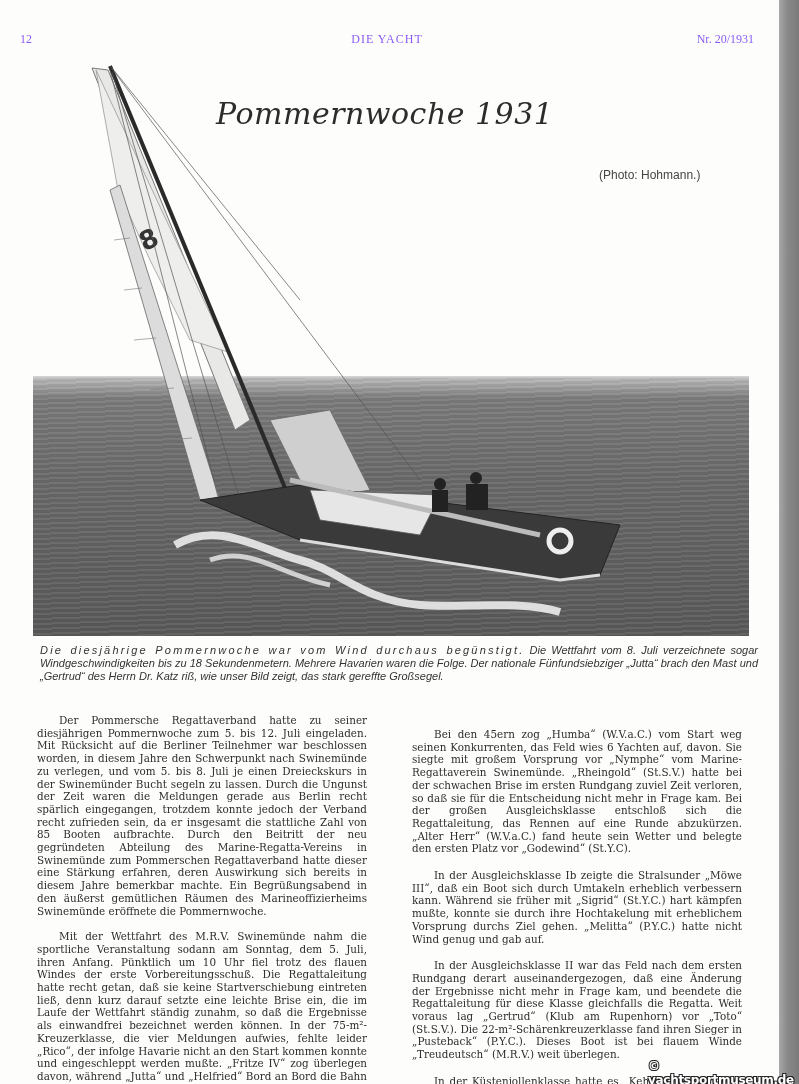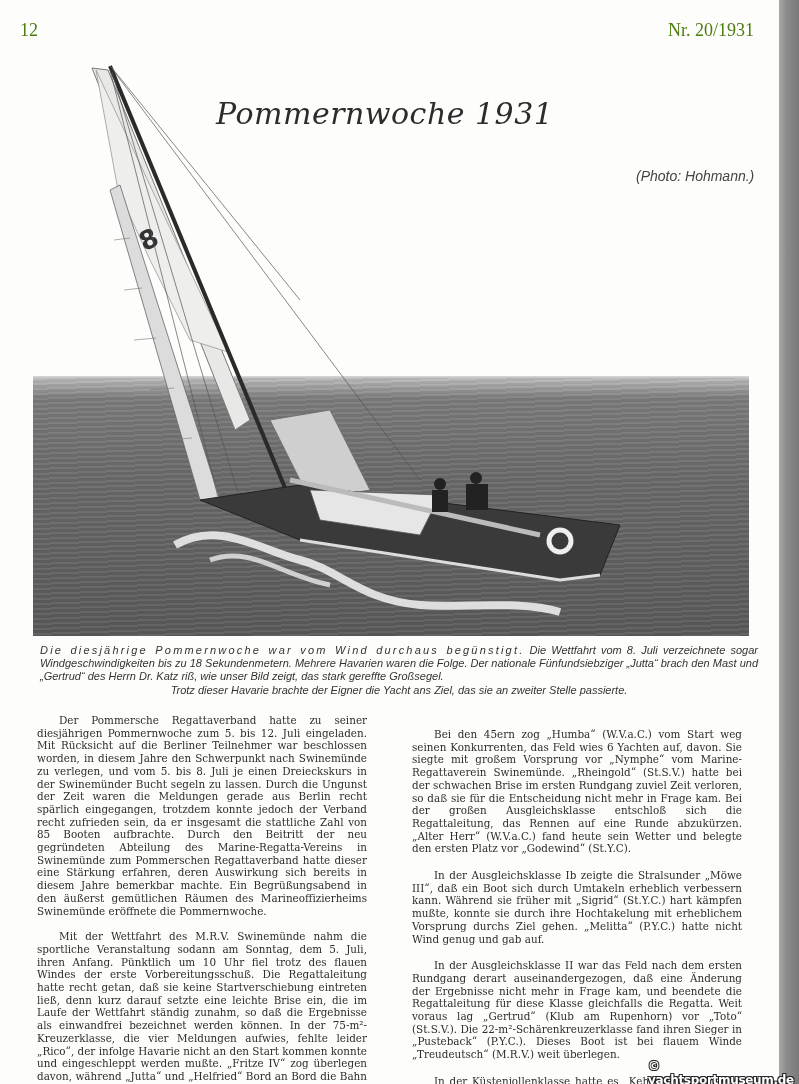--- a/index.html
+++ b/index.html
@@ -7,35 +7,35 @@
     width: 799px; height: 1084px; position: relative; overflow: hidden;
     background: #fdfdfb;
     font-family: "DejaVu Serif", serif;
     color: #2a2a2a;
   }
   .page-edge {
     position: absolute; top: 0; right: 0; width: 20px; height: 1084px;
     background: linear-gradient(to right, #a8a8a8 0%, #8a8a8a 40%, #7a7a7a 100%);
   }
   .header {
-    position: absolute; top: 20px; left: 20px; width: 734px; height: 20px;
-    font-family: "Liberation Serif", serif; font-size: 18px; color: #4d7c0f;
+    position: absolute; top: 32px; left: 20px; width: 734px; height: 20px;
+    font-family: "Liberation Serif", serif; font-size: 12px; color: #8b5cf6;
   }
   .header .pg { position: absolute; left: 0; top: 0; }
   .header .mag { position: absolute; left: 0; right: 0; text-align: center; letter-spacing: 1px; }
   .header .issue { position: absolute; right: 0; top: 0; }
 
   .title {
     position: absolute; top: 96px; left: 216px;
     font-family: "DejaVu Serif", serif; font-style: italic; font-size: 30px;
     color: #2c2c2c; letter-spacing: 0.5px;
   }
   .credit {
-    position: absolute; top: 168px; left: 636px;
-    font-family: "Liberation Sans", sans-serif; font-style: italic; font-size: 14px; color: #444;
+    position: absolute; top: 168px; left: 599px;
+    font-family: "Liberation Sans", sans-serif; font-size: 12px; color: #444;
   }
 
   .photo-wrap { position: absolute; left: 0; top: 60px; width: 760px; height: 580px; }
   .sea {
     position: absolute; left: 33px; top: 378px; width: 716px; height: 258px;
     background:
       repeating-linear-gradient(178deg, rgba(255,255,255,0.06) 0 2px, rgba(0,0,0,0.05) 2px 5px),
       linear-gradient(to bottom, #bdbdbd 0%, #7c7c7c 8%, #6a6a6a 40%, #5a5a5a 100%);
   }
   .horizon {
@@ -71,20 +71,21 @@
     text-shadow: -1px -1px 0 #222, 1px -1px 0 #222, -1px 1px 0 #222, 1px 1px 0 #222;
   }
 </style>
 </head>
 <body>
 
 <div class="page-edge"></div>
 
 <div class="header">
   <span class="pg">12</span>
+  <span class="mag">DIE YACHT</span>
   <span class="issue">Nr. 20/1931</span>
 </div>
 
 <div class="photo-wrap">
 </div>
 <div class="horizon"></div>
 <div class="sea"></div>
 
 <svg class="boat" width="760" height="640">
 
@@ -131,21 +132,20 @@
   <path d="M175,545 C220,520 260,550 300,560 C340,570 360,600 420,605 C460,608 520,600 560,612" fill="none" stroke="#f4f4f4" stroke-width="8" opacity="0.85"></path>
   <path d="M210,560 C250,545 280,575 330,585" fill="none" stroke="#fff" stroke-width="5" opacity="0.7"></path>
 </svg>
 
 <div class="title">Pommernwoche 1931</div>
 <div class="credit">(Photo: Hohmann.)</div>
 
 <div class="caption">
   <span class="lead">Die diesjährige Pommernwoche war vom Wind durchaus begünstigt.</span>
   <span>Die Wettfahrt vom 8. Juli verzeichnete sogar Windgeschwindigkeiten bis zu 18 Sekundenmetern. Mehrere Havarien waren die Folge. Der nationale Fünfundsiebziger „Jutta“ brach den Mast und „Gertrud“ des Herrn Dr. Katz riß, wie unser Bild zeigt, das stark gereffte Großsegel.</span>
-  <span class="last">Trotz dieser Havarie brachte der Eigner die Yacht ans Ziel, das sie an zweiter Stelle passierte.</span>
 </div>
 
 <div class="col left">
   <p>Der Pommersche Regattaverband hatte zu seiner diesjährigen Pommernwoche zum 5. bis 12. Juli eingeladen. Mit Rücksicht auf die Berliner Teilnehmer war beschlossen worden, in diesem Jahre den Schwerpunkt nach Swinemünde zu verlegen, und vom 5. bis 8. Juli je einen Dreieckskurs in der Swinemünder Bucht segeln zu lassen. Durch die Ungunst der Zeit waren die Meldungen gerade aus Berlin recht spärlich eingegangen, trotzdem konnte jedoch der Verband recht zufrieden sein, da er insgesamt die stattliche Zahl von 85 Booten aufbrachte. Durch den Beitritt der neu gegründeten Abteilung des Marine-Regatta-Vereins in Swinemünde zum Pommerschen Regattaverband hatte dieser eine Stärkung erfahren, deren Auswirkung sich bereits in diesem Jahre bemerkbar machte. Ein Begrüßungsabend in den äußerst gemütlichen Räumen des Marineoffizierheims Swinemünde eröffnete die Pommernwoche.</p>
   <p class="gap">Mit der Wettfahrt des M.R.V. Swinemünde nahm die sportliche Veranstaltung sodann am Sonntag, dem 5. Juli, ihren Anfang. Pünktlich um 10 Uhr fiel trotz des flauen Windes der erste Vorbereitungsschuß. Die Regattaleitung hatte recht getan, daß sie keine Startverschiebung eintreten ließ, denn kurz darauf setzte eine leichte Brise ein, die im Laufe der Wettfahrt ständig zunahm, so daß die Ergebnisse als einwandfrei bezeichnet werden können. In der 75-m²-Kreuzerklasse, die vier Meldungen aufwies, fehlte leider „Rico“, der infolge Havarie nicht an den Start kommen konnte und eingeschleppt werden mußte. „Fritze IV“ zog überlegen davon, während „Jutta“ und „Helfried“ Bord an Bord die Bahn absegelten. Erst kurz vor dem Ziel gelang es „Jutta“ durch eine Halse die günstige In-</p>
 </div>
 
 <div class="col right">
   <p class="sgap">Bei den 45ern zog „Humba“ (W.V.a.C.) vom Start weg seinen Konkurrenten, das Feld wies 6 Yachten auf, davon. Sie siegte mit großem Vorsprung vor „Nymphe“ vom Marine-Regattaverein Swinemünde. „Rheingold“ (St.S.V.) hatte bei der schwachen Brise im ersten Rundgang zuviel Zeit verloren, so daß sie für die Entscheidung nicht mehr in Frage kam. Bei der großen Ausgleichsklasse entschloß sich die Regattaleitung, das Rennen auf eine Runde abzukürzen. „Alter Herr“ (W.V.a.C.) fand heute sein Wetter und belegte den ersten Platz vor „Godewind“ (St.Y.C).</p>
   <p class="sgap">In der Ausgleichsklasse Ib zeigte die Stralsunder „Möwe III“, daß ein Boot sich durch Umtakeln erheblich verbessern kann. Während sie früher mit „Sigrid“ (St.Y.C.) hart kämpfen mußte, konnte sie durch ihre Hochtakelung mit erheblichem Vorsprung durchs Ziel gehen. „Melitta“ (P.Y.C.) hatte nicht Wind genug und gab auf.</p>

